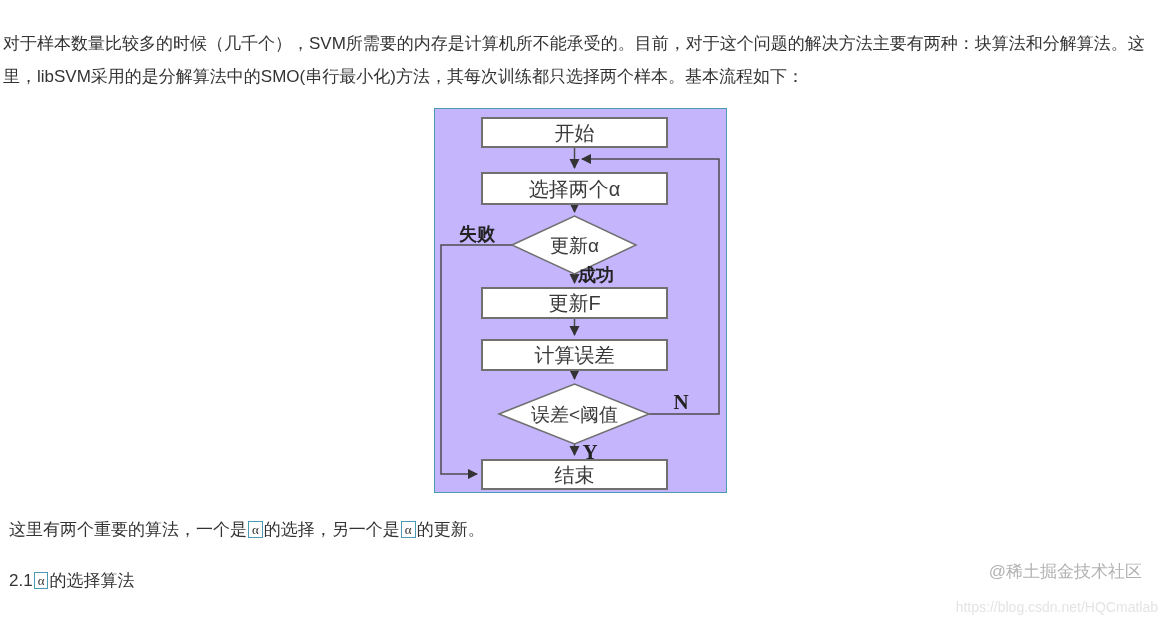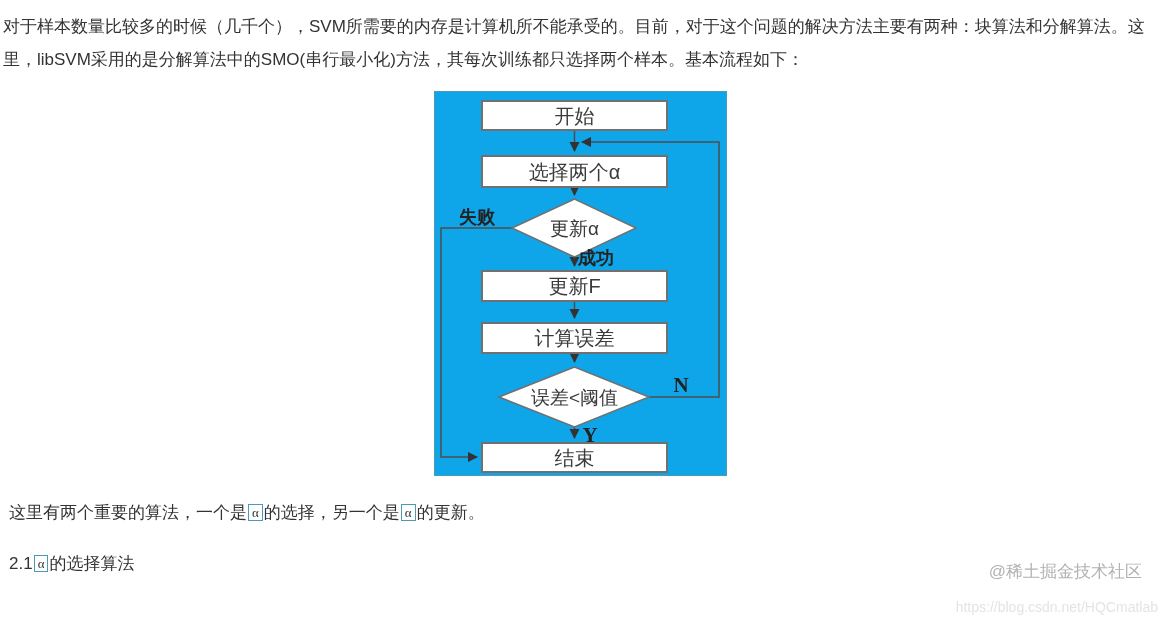--- a/index.html
+++ b/index.html
@@ -13,30 +13,30 @@
     color: #333333;
   }
   .body-text {
     margin: 0;
     padding: 0 4px 0 3px;
     font-size: 17px;
     line-height: 33px;
     color: #333333;
   }
   .single-line { line-height: 21px; margin-left: 6px; }
-  .p-intro   { padding-top: 10px; }
+  .p-intro   { padding-top: 27px; }
   .p-algos   { margin-top: 26px; }
   .p-heading { margin-top: 30px; }
   .p-kkt     { margin-top: 29px; }
   .flowchart-figure {
     margin: 15px auto 0 auto;
     width: 291px;
     height: 383px;
     border: 1px solid #4a9cb5;
-    background: #0ea5e9;
+    background: #c4b5fd;
   }
   .flowchart-figure svg { display: block; }
   .flow-node-rect { fill: #ffffff; stroke: #707070; stroke-width: 2; }
   .flow-diamond   { fill: #ffffff; stroke: #707070; stroke-width: 1.5; }
   .flow-line      { fill: none; stroke: #4d4d4d; stroke-width: 1.5; }
   .flow-text      { font-family: "Liberation Sans", sans-serif; font-size: 20px; fill: #3a3a3a; text-anchor: middle; }
   .flow-text-sm   { font-size: 19px; }
   .flow-label     { font-family: "Liberation Sans", sans-serif; font-size: 18px; font-weight: bold; fill: #222222; text-anchor: middle; }
   .flow-label-yn  { font-family: "Liberation Serif", serif; font-size: 21px; font-weight: bold; fill: #222222; text-anchor: middle; }
   .formula {

